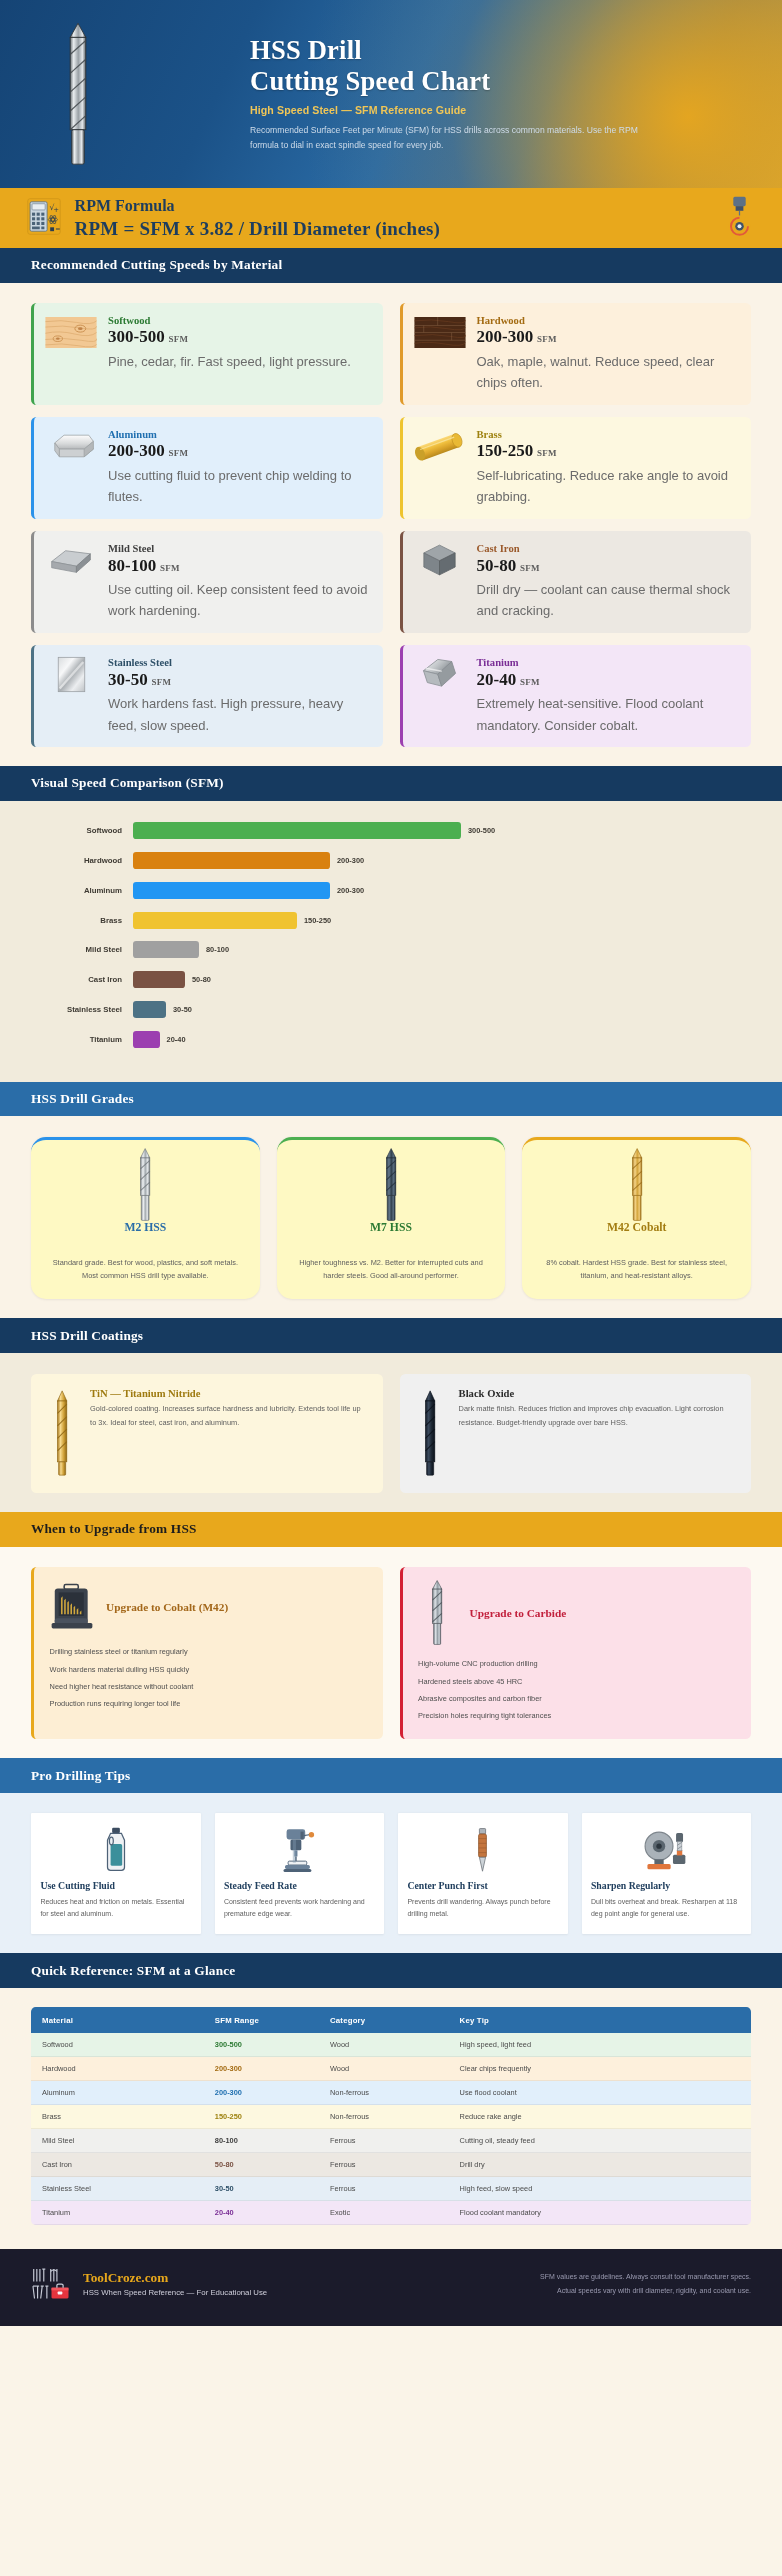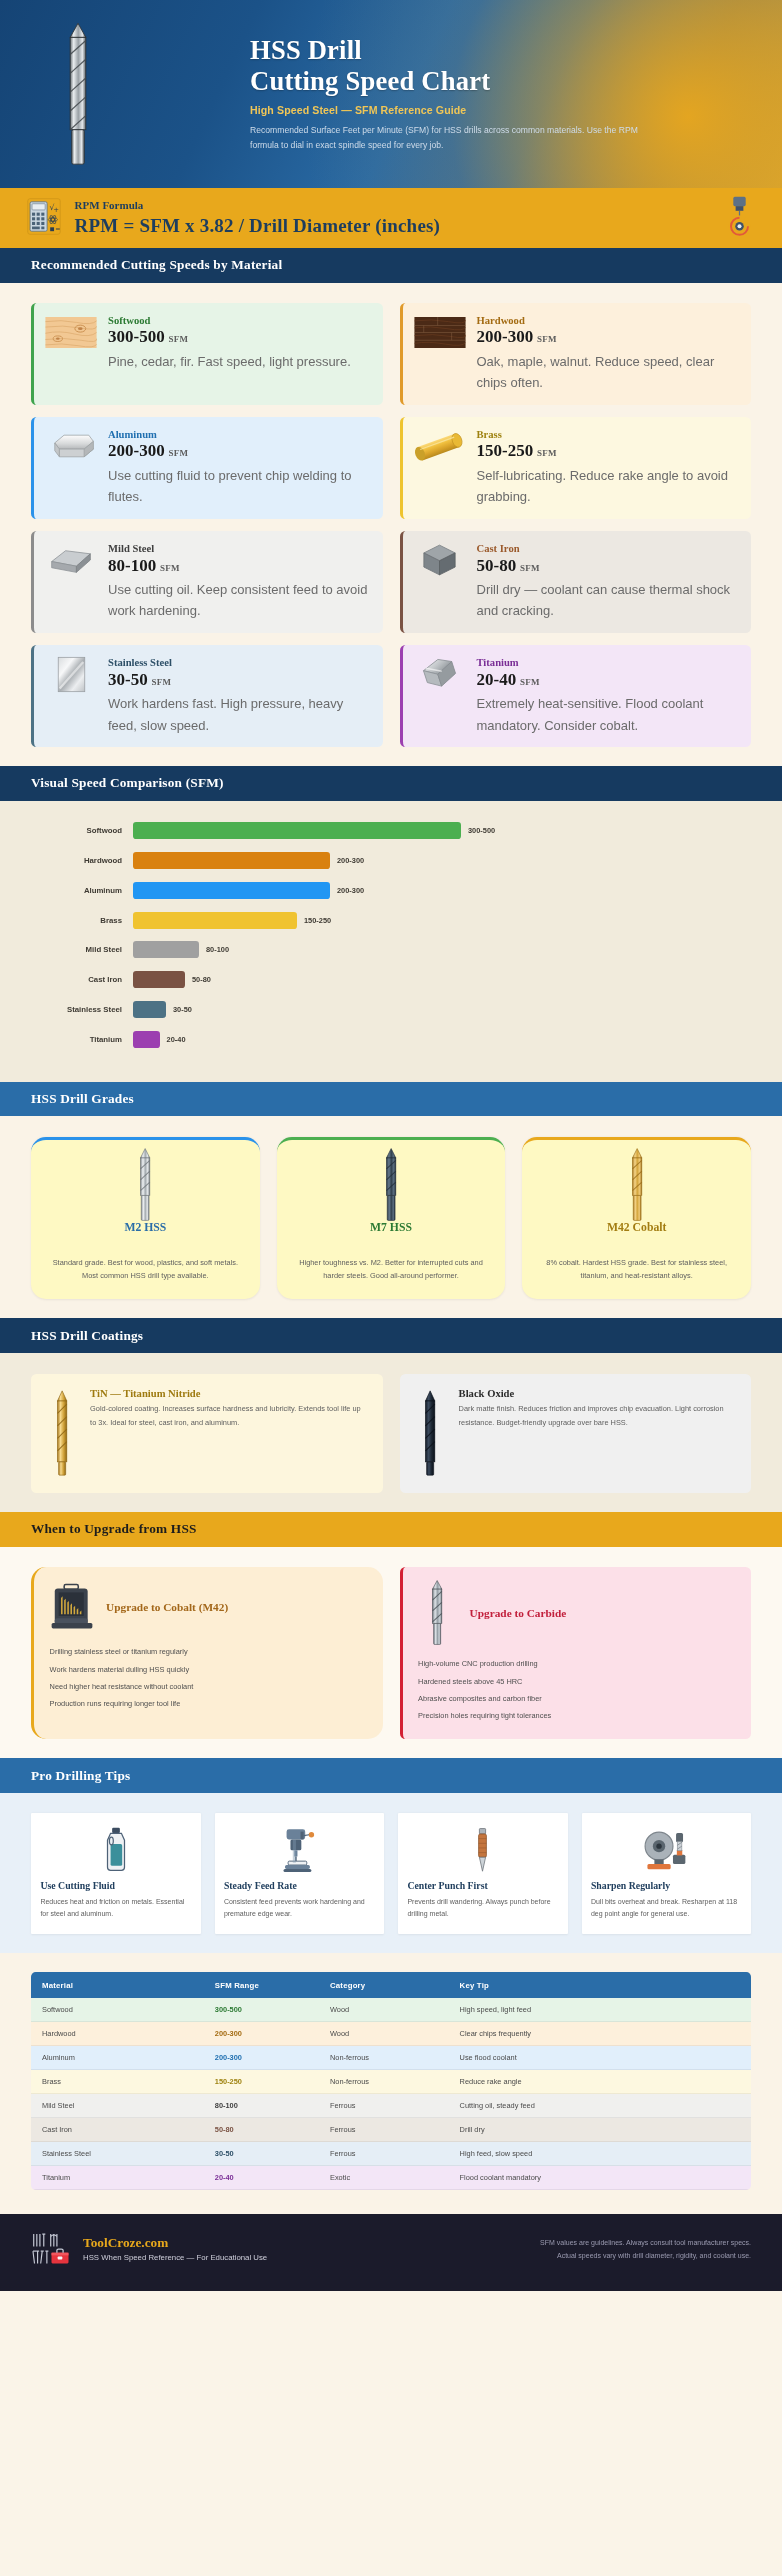--- a/index.html
+++ b/index.html
@@ -55,21 +55,21 @@
     background: #e8a81c;
     height: 60px;
     display: flex;
     align-items: center;
     padding: 0 26.6px;
     gap: 14px;
   }
   .formula-mid { flex: 1; }
   .formula-label {
     font-family: "Liberation Serif", serif;
-    font-size: 11px;
+    font-size: 16px;
     font-weight: 700;
     color: #1d3d5e;
     line-height: 1.2;
   }
   .formula-eq {
     font-family: "Liberation Serif", serif;
     font-size: 19px;
     font-weight: 700;
     color: #1d3d5e;
     margin-top: 2.3px;
@@ -743,21 +743,21 @@
        <div class="coat-name" style="color:#2b2b2b">Black Oxide</div>
        <div class="coat-desc">Dark matte finish. Reduces friction and improves chip evacuation. Light corrosion resistance. Budget-friendly upgrade over bare HSS.</div>
      </div>
         </div>
       </div>
   </div>
 
   <div class="sec-head amber">When to Upgrade from HSS</div>
   <div class="sec-body bg-white">
     <div class="up-grid" id="up-grid">
-        <div class="up-card" style="background: rgb(253, 238, 212); border-left-color: rgb(232, 168, 28); border-radius: 15px;">
+        <div class="up-card" style="background: rgb(253, 238, 212); border-left-color: rgb(232, 168, 28);">
           <div class="up-top">
        <div class="up-icon">
               <svg width="44" height="47" viewBox="0 0 56 60">
     <rect x="18" y="2" width="18" height="6" rx="2" fill="none" stroke="#3b424c" stroke-width="2"></rect>
     <rect x="6" y="7" width="42" height="46" rx="4" fill="#3b424c"></rect>
     <rect x="11" y="12" width="32" height="30" fill="#2b313a"></rect>
     <g fill="#d2a93e">
       <polygon points="14,40 16,40 16,17 14,19"></polygon>
                   <polygon points="18,40 20,40 20,20 18,22"></polygon>
       <polygon points="22,40 24,40 24,23 22,25"></polygon>
@@ -882,20 +882,21 @@
       <path d="M45.5,27 L51.5,23" stroke="#7d858c" stroke-width="1"></path>
               </g>
             </svg>
           </div>
      <div class="tip-name">Sharpen Regularly</div>
      <div class="tip-desc">Dull bits overheat and break. Resharpen at 118 deg point angle for general use.</div>
         </div>
       </div>
   </div>
 
+  <div class="sec-head navy">Quick Reference: SFM at a Glance</div>
   <div class="tbl-wrap bg-cream">
     <table>
       <thead>
         <tr id="tbl-head">
             <th style="width: 24%;">Material</th>
             <th style="width: 16%;">SFM Range</th>
             <th style="width: 18%;">Category</th>
             <th>Key Tip</th>
           </tr>
       </thead>

